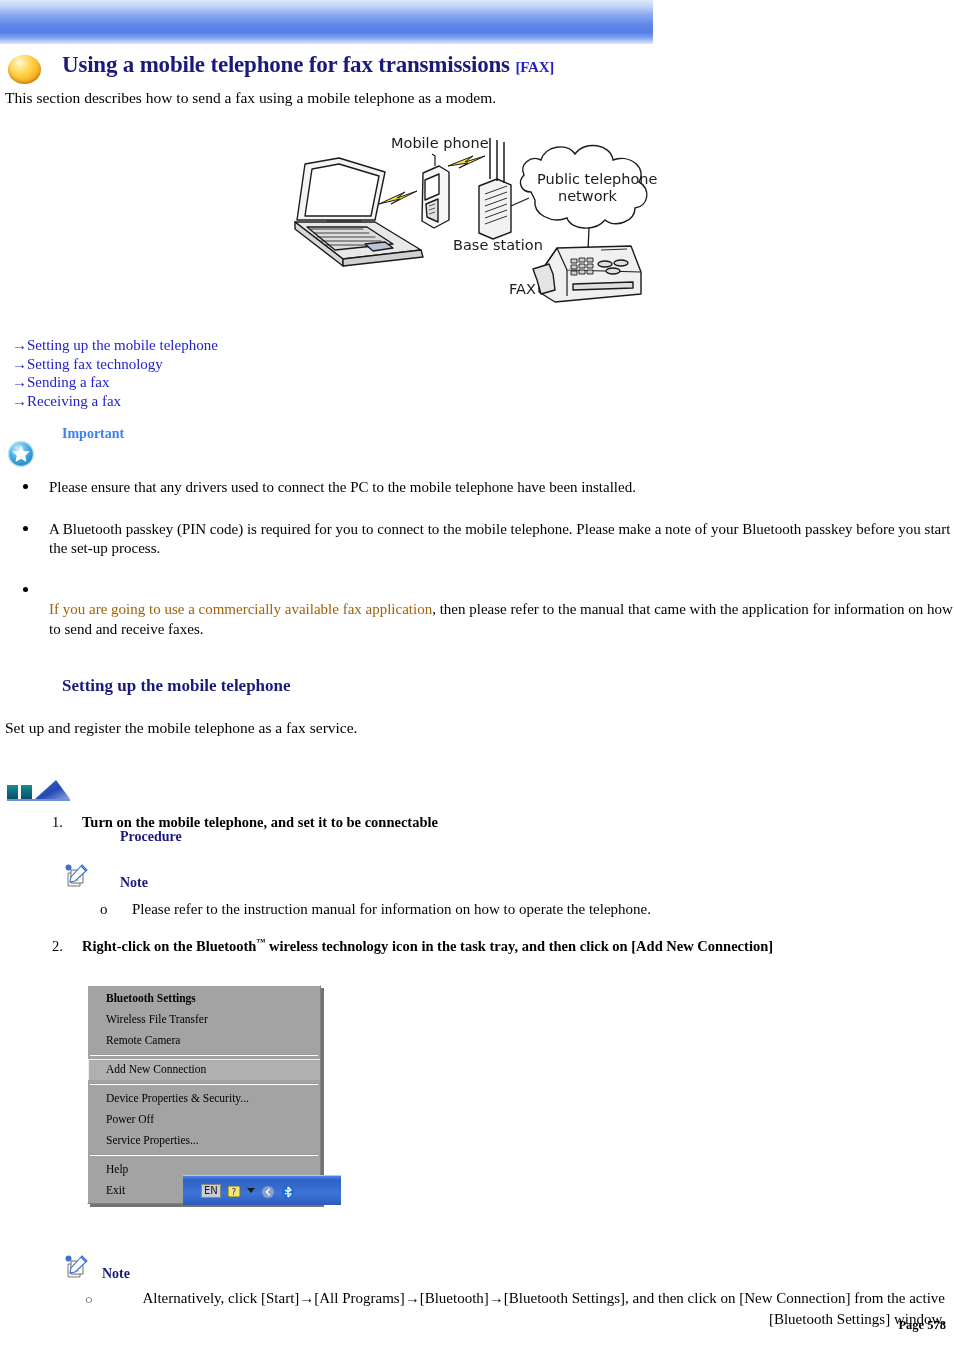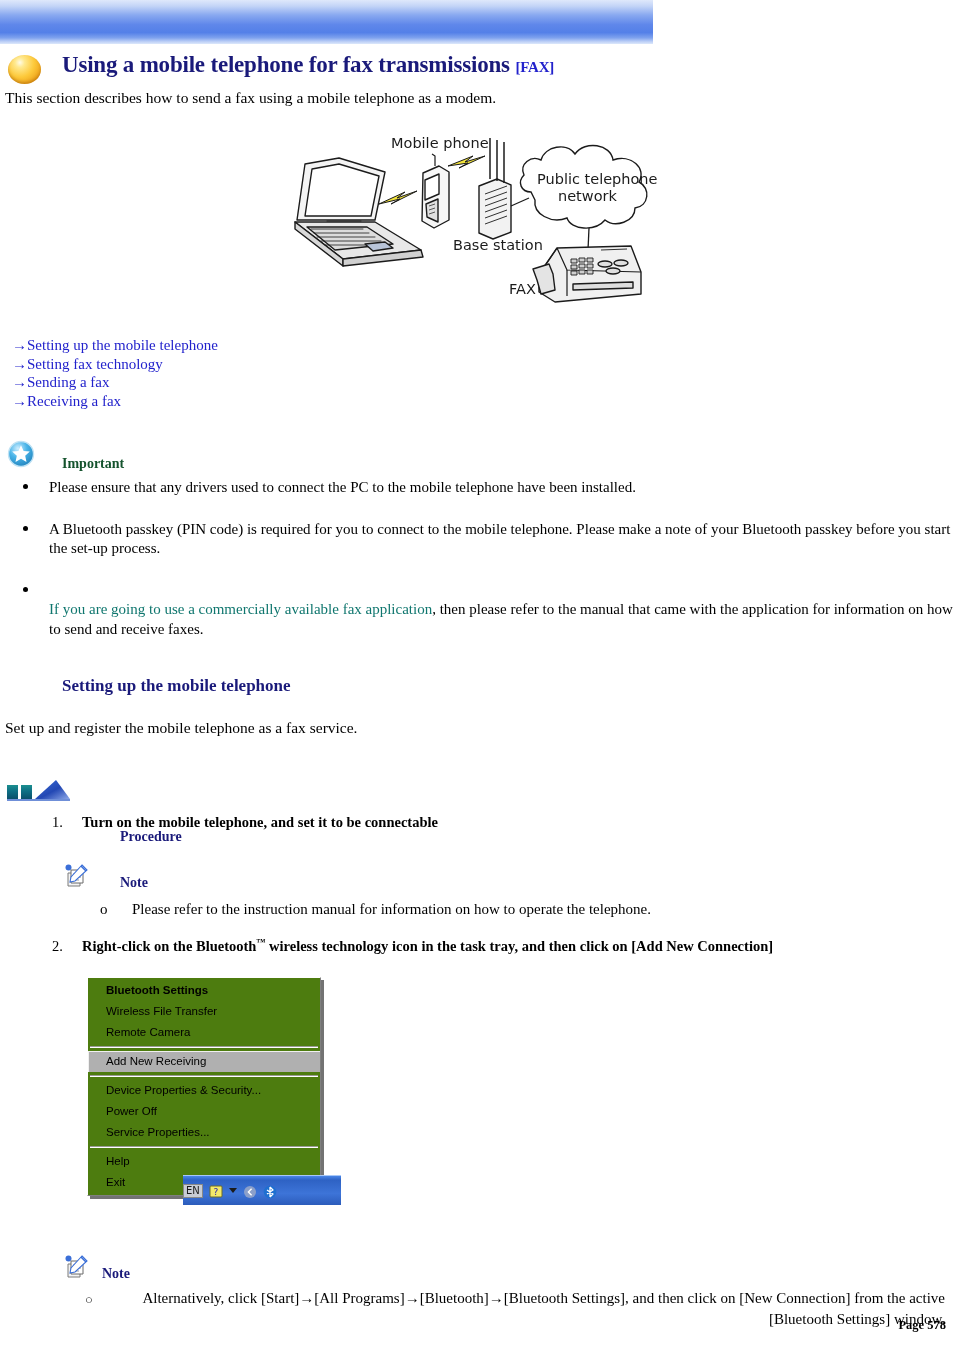--- a/index.html
+++ b/index.html
@@ -109,24 +109,24 @@
   .important-icon {
     position: absolute;
     left: 7px;
     top: 440px;
     width: 28px;
     height: 28px;
   }
   .important-label {
     position: absolute;
     left: 62px;
-    top: 456px;
+    top: 426px;
     font-size: 14px;
     font-weight: bold;
-    color: #14532d;
+    color: #3b82f6;
   }
   .bullets {
     position: absolute;
     left: 11px;
     top: 478px;
     width: 944px;
   }
   .bullet-item {
     position: relative;
     padding-left: 38px;
@@ -137,21 +137,21 @@
   .bullet-item .dot {
     position: absolute;
     left: 12px;
     top: 6px;
     width: 5px;
     height: 5px;
     background: #000;
     border-radius: 50%;
   }
   .bullet-item a.inline-link {
-    color: #0f766e;
+    color: #a16207;
     text-decoration: none;
   }
 
   
   h2.section-head {
     position: absolute;
     left: 62px;
     top: 676px;
     margin: 0;
     font-size: 17px;
@@ -218,28 +218,28 @@
   
   .bt-shot {
     position: absolute;
     left: 87px;
     top: 977px;
     width: 254px;
     height: 245px;
   }
   .bt-menu {
     position: absolute;
-    left: 0; top: 0;
+    left: 0; top: 8px;
     width: 232px;
-    background: #4d7c0f;
+    background: #a3a3a3;
     border: 1px solid #ffffff;
     border-right-color: #808080;
     border-bottom-color: #808080;
     box-shadow: 3px 3px 0 rgba(0,0,0,.55);
-    font-family: Liberation Sans, sans-serif;
+    font-family: Liberation Serif, serif;
     padding: 2px 0;
   }
   .bt-menu .mi {
     font-size: 11.5px;
     color: #000;
     padding: 3px 8px 3px 18px;
     line-height: 15px;
     white-space: nowrap;
   }
   .bt-menu .mi.bold { font-weight: bold; }
@@ -257,20 +257,21 @@
     position: absolute;
     left: 96px;
     top: 198px;
     width: 158px;
     height: 30px;
     background: linear-gradient(to bottom, #4a86e8 0%, #2e62c4 14%, #3d74d8 60%, #2c5cbb 100%);
     border-top: 1px solid #a8c8f8;
     display: flex;
     align-items: center;
     gap: 6px;
+    padding-left: 18px;
     box-sizing: border-box;
     font-family: "DejaVu Sans", "Liberation Sans", sans-serif;
   }
   .bt-tray .en {
     font-size: 10px;
     color: #1b1b1b;
     background: #c8ccd4;
     border: 1px solid #888;
     padding: 0 2px;
     line-height: 12px;
@@ -499,21 +500,21 @@
 <div class="step step2">
   <span class="num">2.</span><span>Right-click on the Bluetooth</span><sup>™</sup><span> wireless technology icon in the task tray, and then click on [Add New Connection]</span>
 </div>
 
 <div class="bt-shot">
   <div class="bt-menu">
     <div class="mi bold">Bluetooth Settings</div>
     <div class="mi">Wireless File Transfer</div>
     <div class="mi">Remote Camera</div>
     <div class="sep"></div>
-    <div class="mi sel">Add New Receiving</div>
+    <div class="mi sel">Add New Connection</div>
     <div class="sep"></div>
     <div class="mi">Device Properties &amp; Security...</div>
     <div class="mi">Power Off</div>
     <div class="mi">Service Properties...</div>
     <div class="sep"></div>
     <div class="mi">Help</div>
     <div class="mi">Exit</div>
   </div>
 
   <div class="bt-tray">

